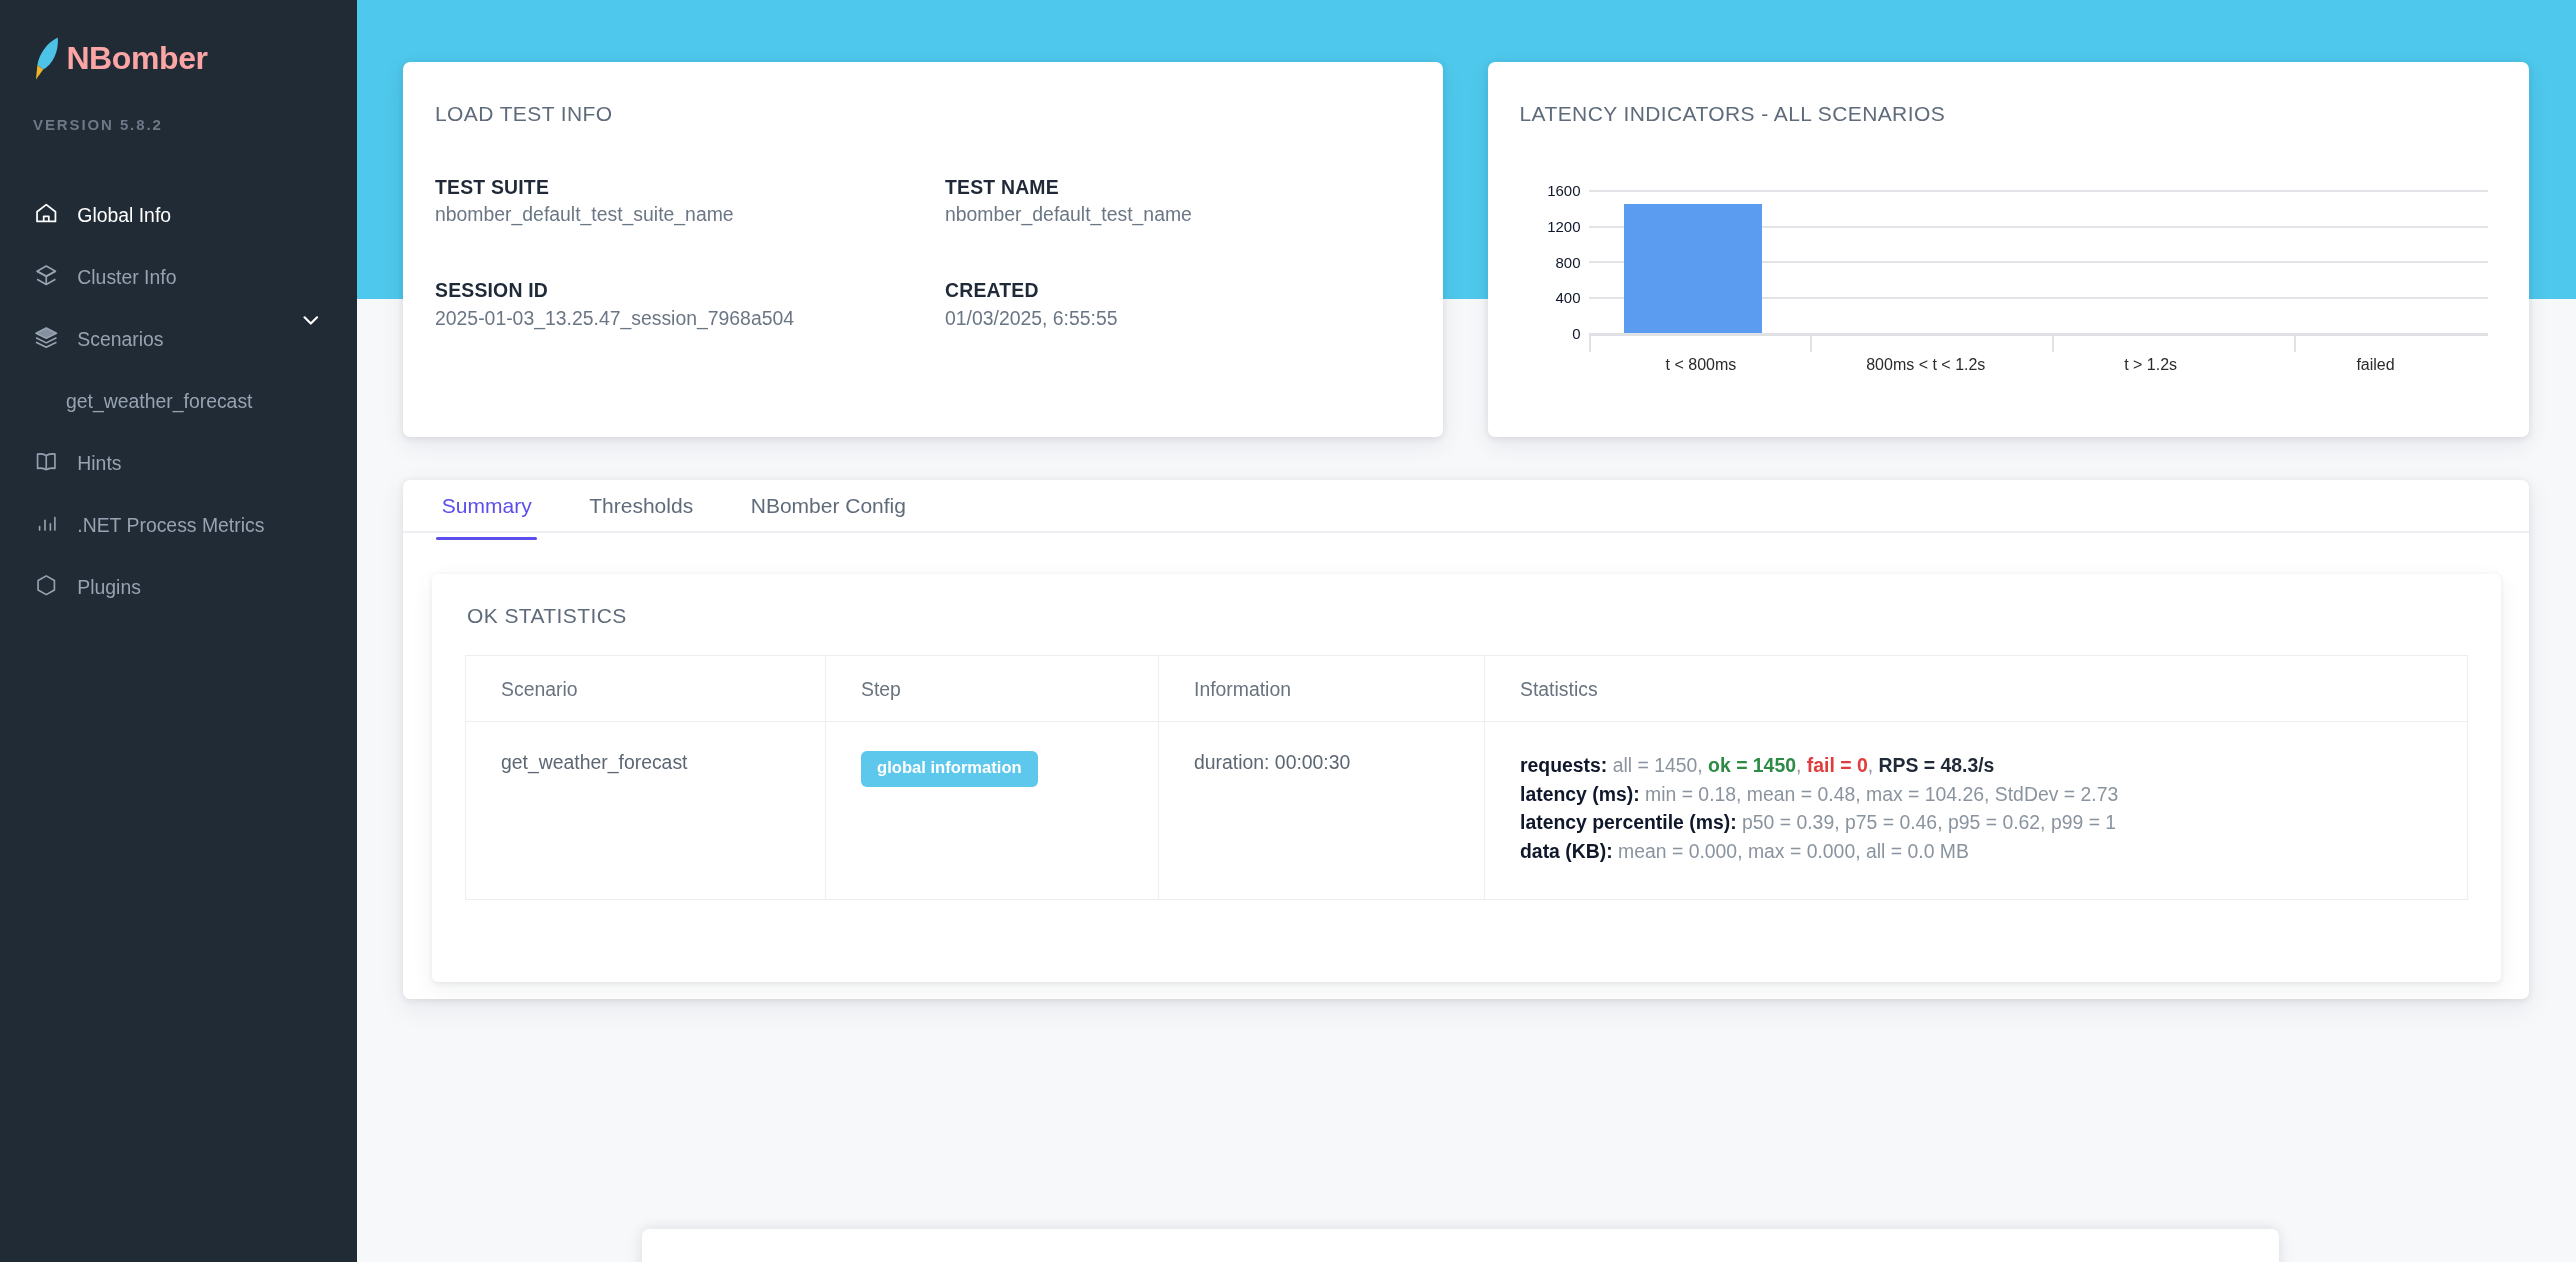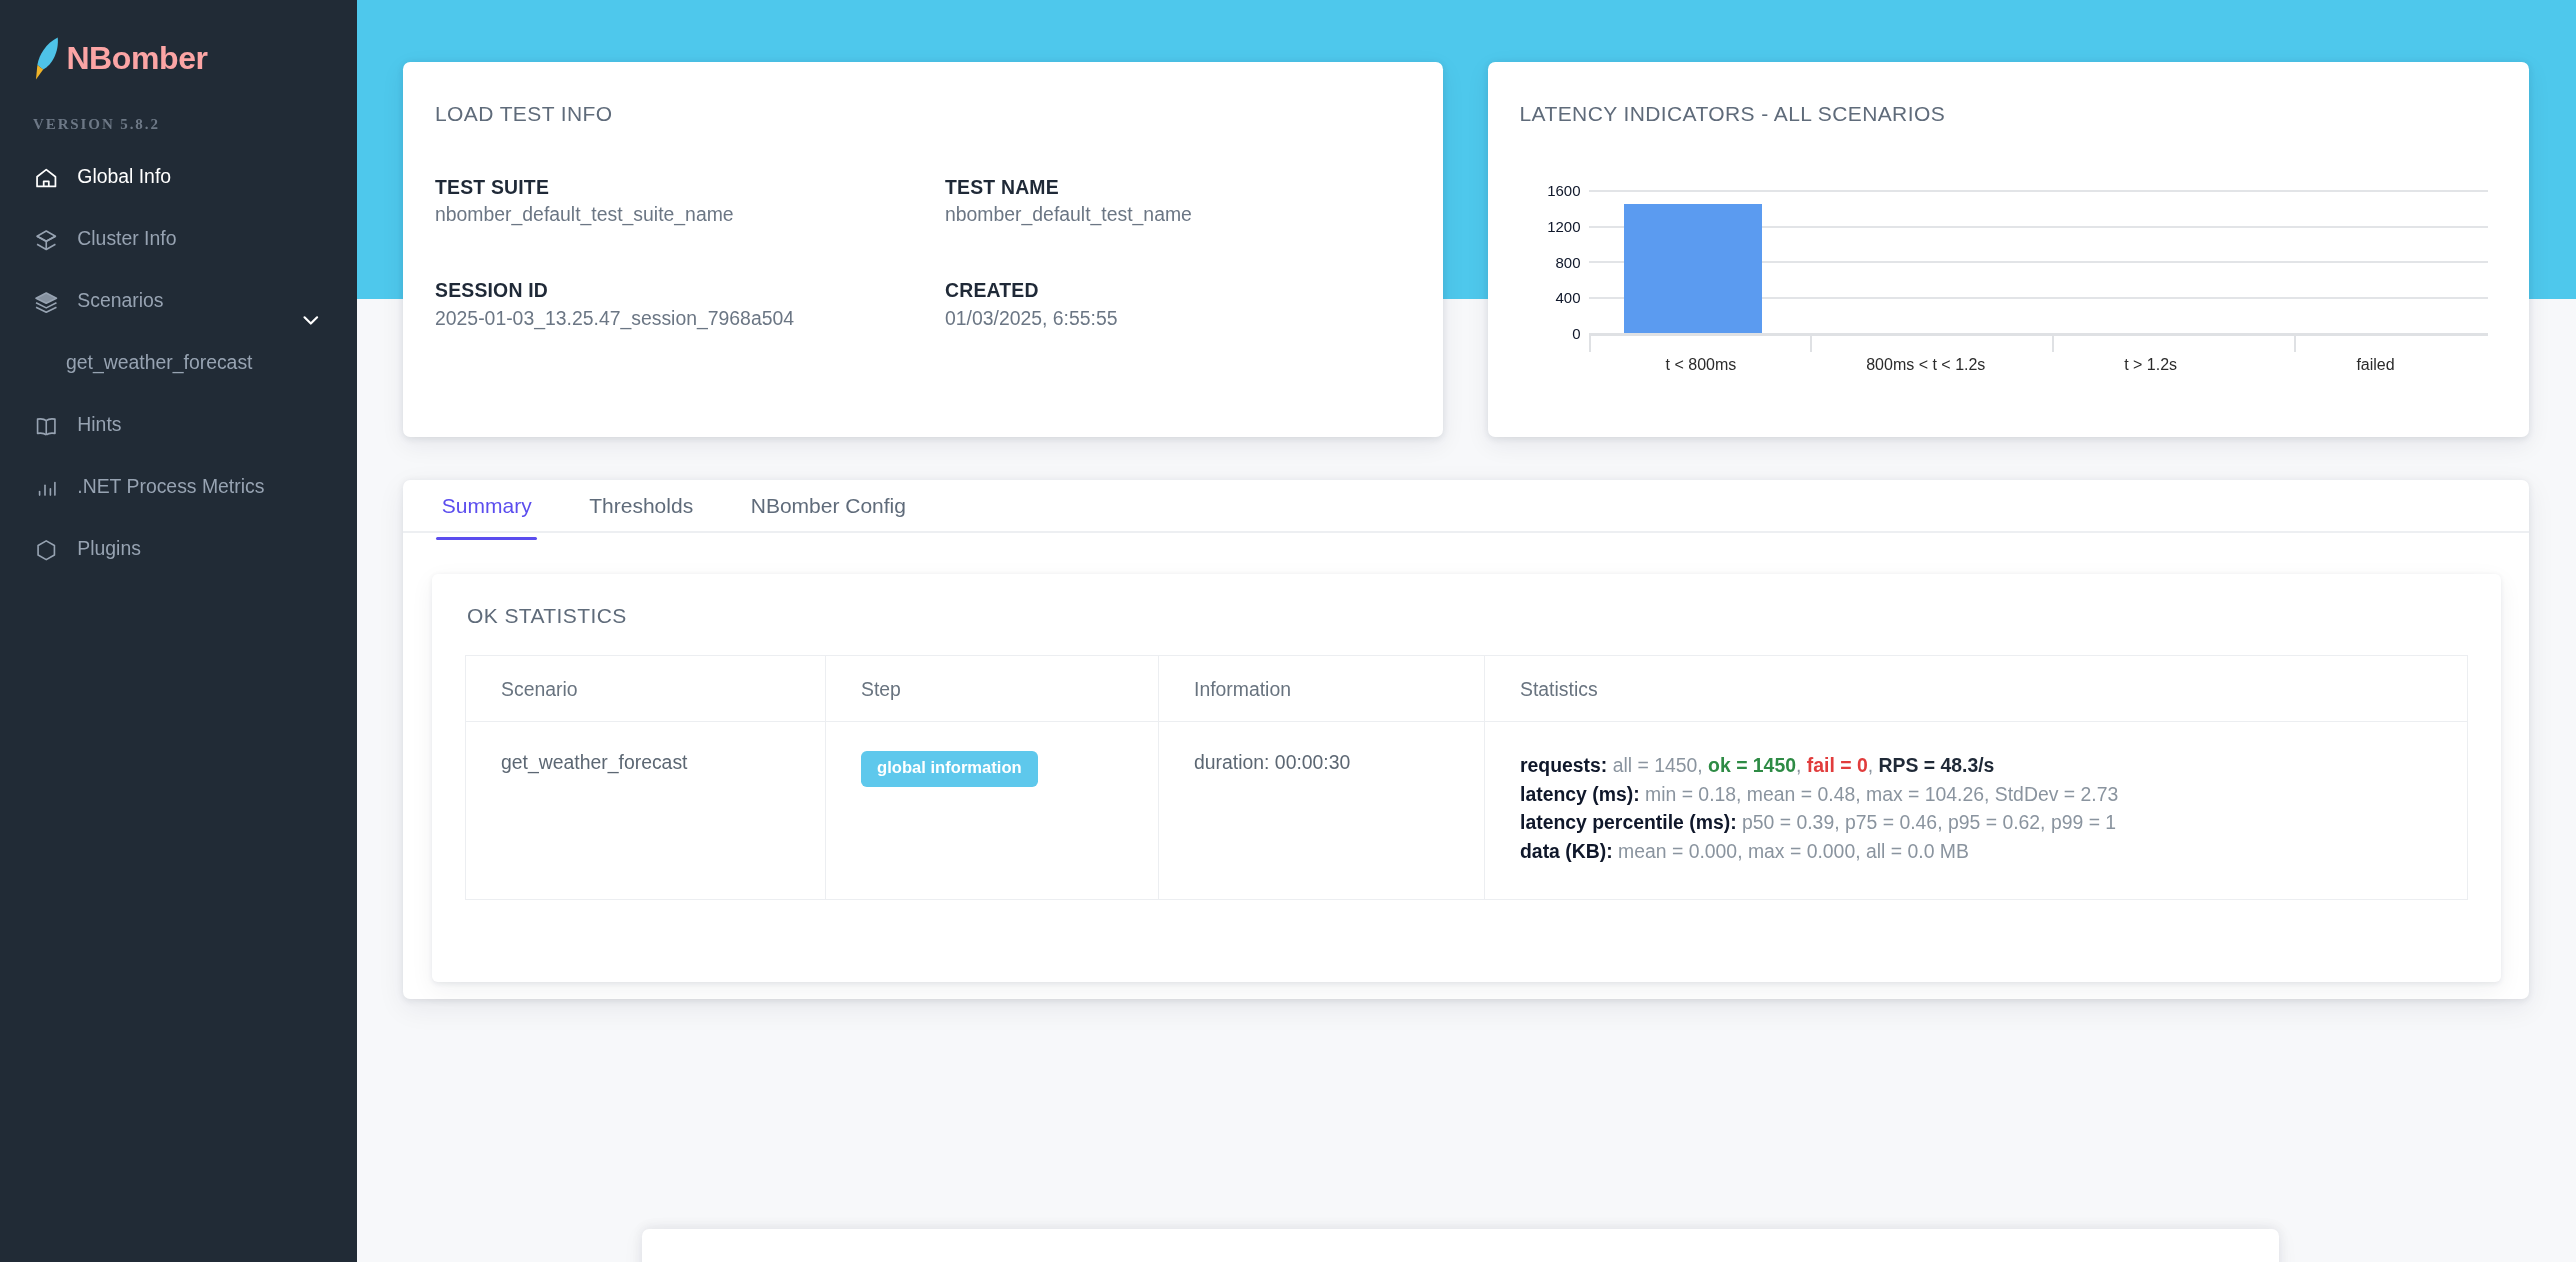--- a/index.html
+++ b/index.html
@@ -25,25 +25,24 @@
   }
   .brand-logo { width: 32px; height: 45px; flex: 0 0 auto; }
   .brand-name {
     font-size: 32px; font-weight: bold; 
     color: #fca5a5; letter-spacing: -0.4px; margin-left: 1.4px;
   }
   .version {
     padding-left: 33px; margin-top: 30px;
     font-size: 15px; font-weight: bold; letter-spacing: 1.9px;
     color: #6d7886;
-    font-family: Liberation Serif, serif;
   }
   .nav { margin-top: 32px; }
   .nav-item {
-    display: flex; align-items: flex-start;
+    display: flex; align-items: flex-end;
     height: 62px; padding-left: 33px;
     color: #97a3b2; font-size: 19.4px;
     cursor: pointer; position: relative;
   }
   .nav-item.active { color: #ffffff; }
   .nav-item .ico {
     width: 27px; height: 27px; flex: 0 0 27px;
     margin-right: 17.3px;
     display: flex; align-items: center; justify-content: center;
   }

